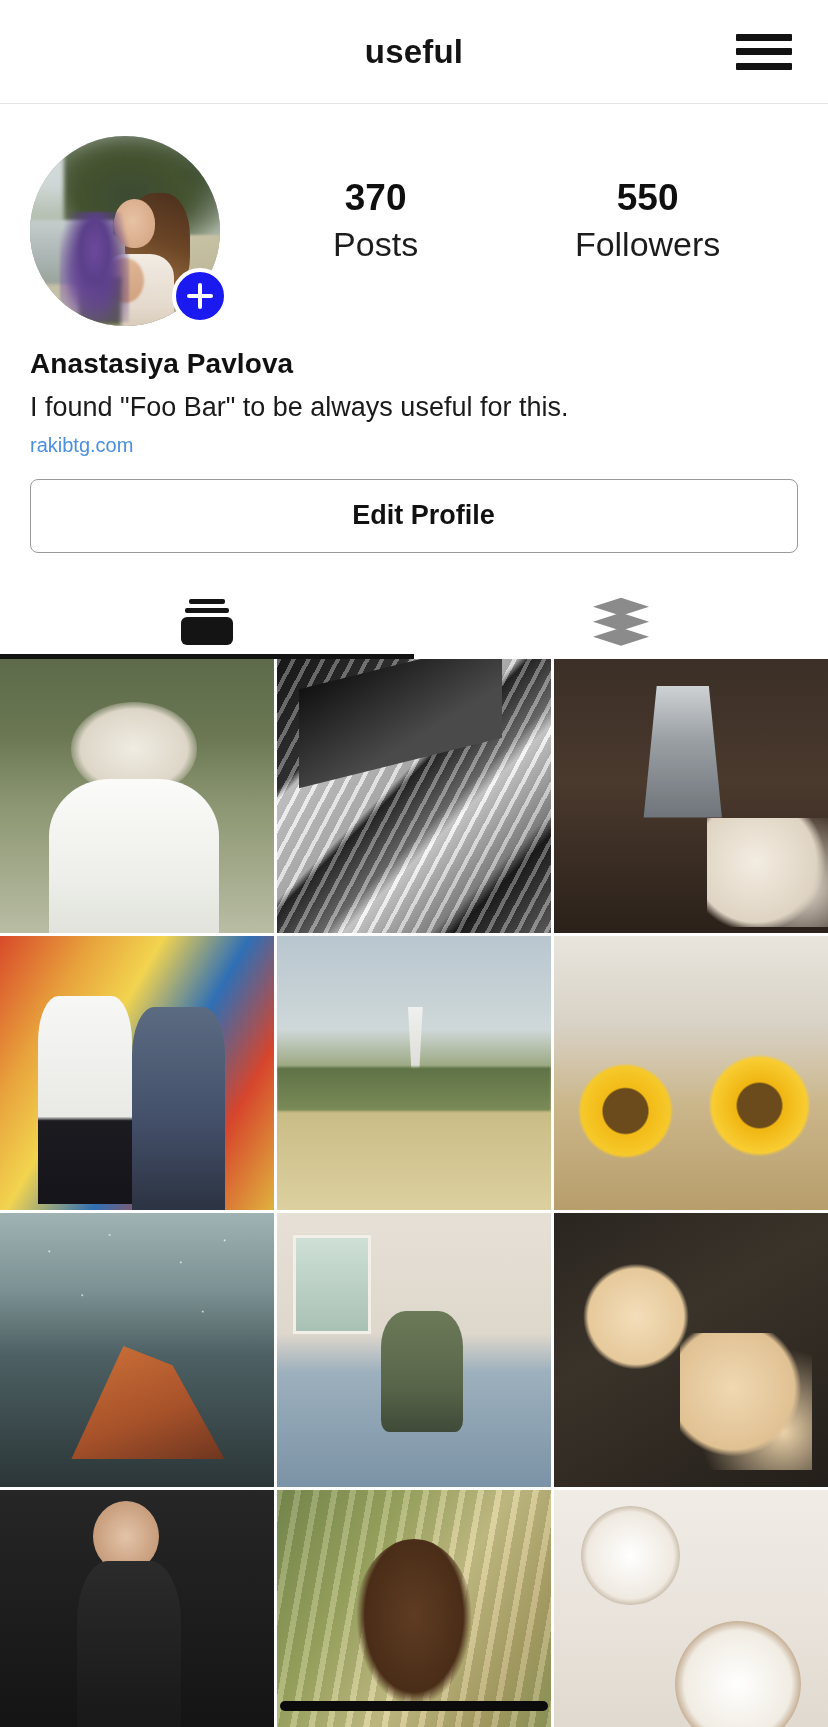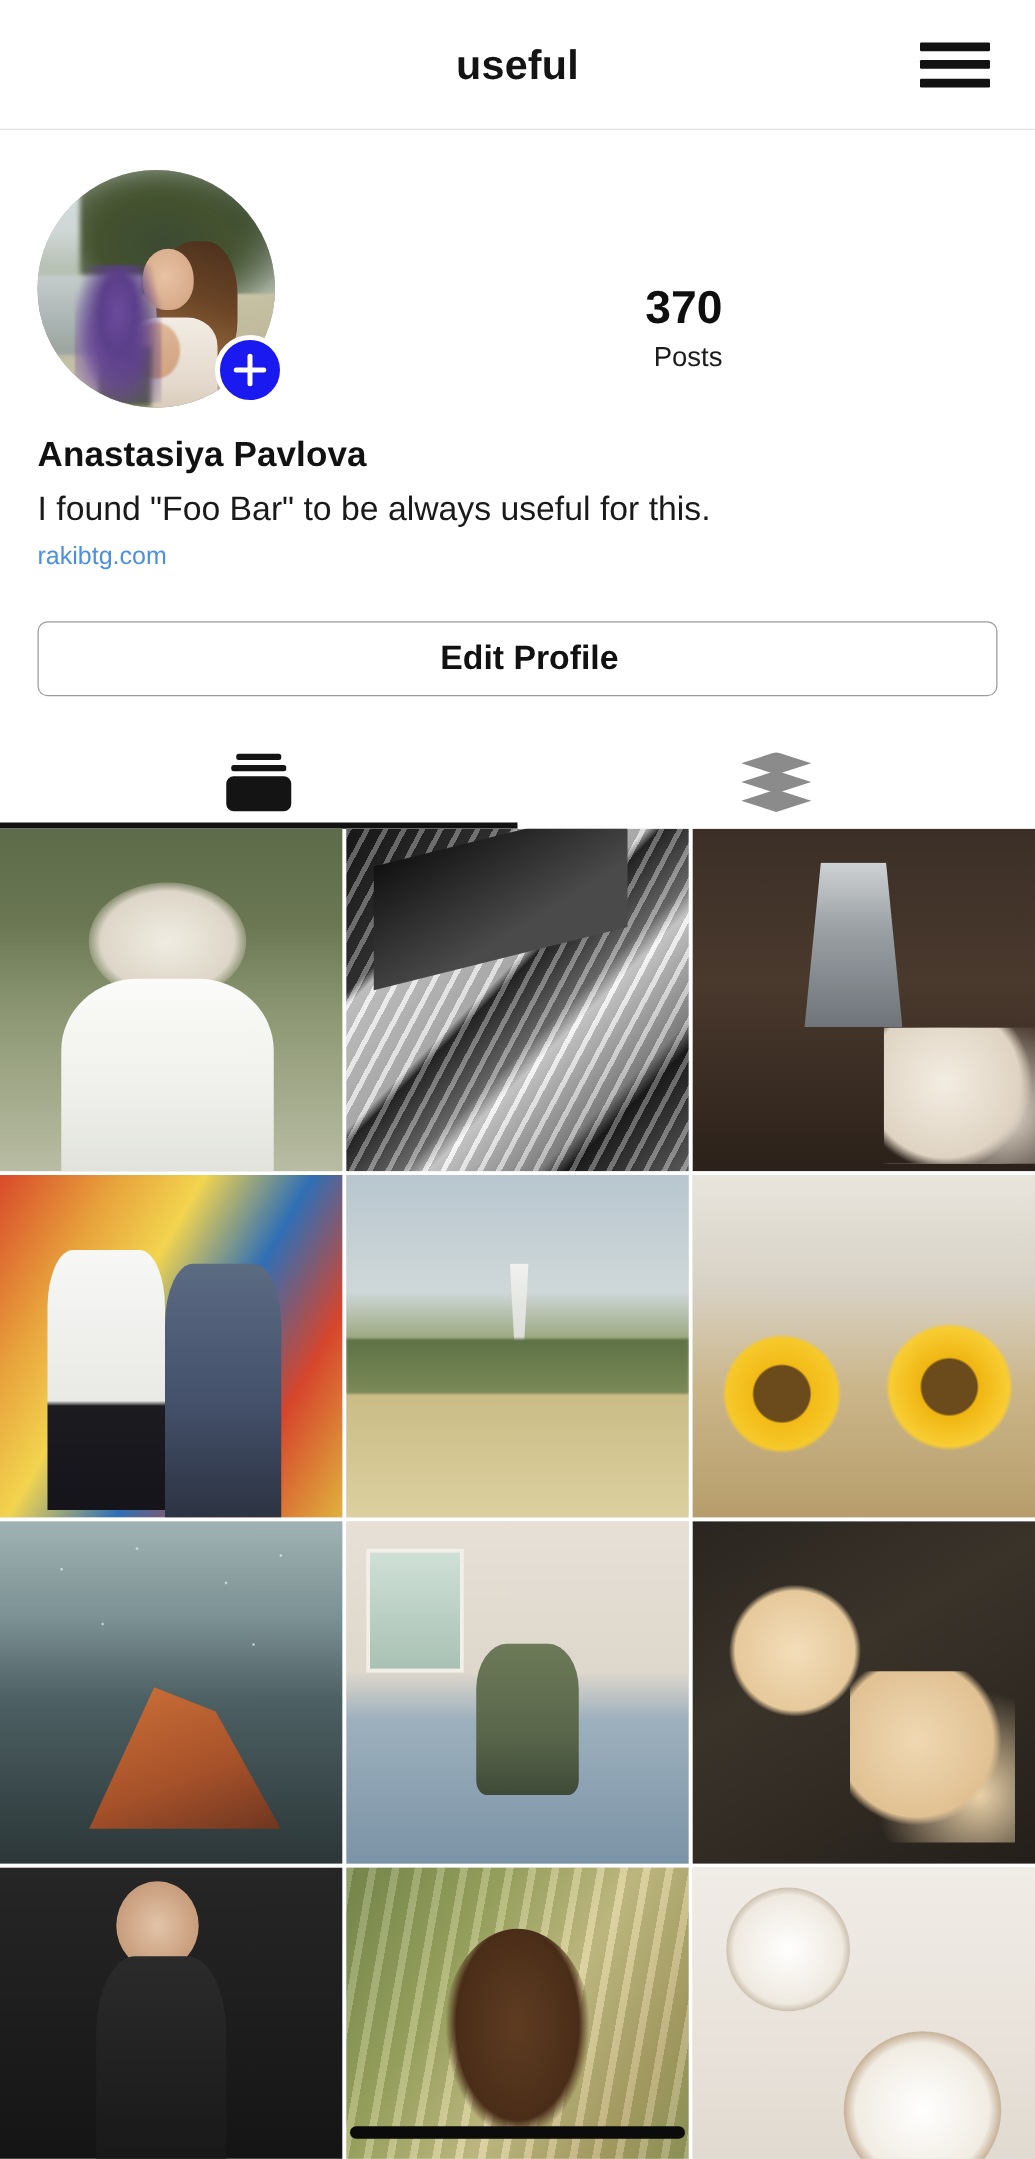--- a/index.html
+++ b/index.html
@@ -75,31 +75,31 @@
     display: flex; align-items: center; justify-content: center;
     cursor: pointer;
   }
   .plus-badge .v { position:absolute; width: 4px; height: 26px; background:#fff; border-radius:2px; }
   .plus-badge .h { position:absolute; width: 26px; height: 4px; background:#fff; border-radius:2px; }
 
   .stats {
     flex: 1; display: flex; align-items: flex-start; justify-content: space-around;
     padding: 42px 8px 0 26px;
   }
-  .stat { text-align: right; min-width: 120px; cursor: pointer; margin-top: 48px; }
+  .stat { text-align: center; min-width: 120px; cursor: pointer; }
   .stat-num { font-size: 37px; font-weight: bold; color:#0f0f0f; line-height: 1.06; }
-  .stat-label { font-size: 22px; color:#1c1c1c; margin-top: 8px; }
+  .stat-label { font-size: 34px; color:#1c1c1c; margin-top: 8px; }
 
   .bio { padding: 22px 30px 0 30px; }
   .bio-name { font-size: 28px; font-weight: bold; color:#111; margin-bottom: 10px; letter-spacing:.1px;}
   .bio-text { font-size: 27px; color:#1a1a1a; line-height: 1.32; }
   .bio-link { font-size: 20px; color:#4a8fe0; margin-top: 8px; display:inline-block; cursor:pointer; }
 
   .edit-btn {
-    margin: 40px 30px 0 30px; height: 60px;
+    margin: 22px 30px 0 30px; height: 74px;
     border: 1px solid #9a9a9a; border-radius: 8px; background:#fff;
     display:flex; align-items:center; justify-content:center; cursor:pointer;padding-left:19px;
   }
   .edit-btn-label { font-size: 27px; font-weight: bold; color:#111; }
 
   
   .tabs { display:flex; margin-top: 32px; height: 74px; position: relative; }
   .tab { flex:1; display:flex; align-items:center; justify-content:center; cursor:pointer; }
   .tab-underline {
     position:absolute; bottom:0; left:0; width:50%; height:5px; background:#121212;
@@ -247,20 +247,24 @@
         <span class="v"></span>
         <span class="h"></span>
       </div>
     </div>
 
     <div class="stats">
       <div class="stat">
         <div class="stat-num">370</div>
         <div class="stat-label">Posts</div>
       </div>
+      <div class="stat">
+        <div class="stat-num">550</div>
+        <div class="stat-label">Followers</div>
+      </div>
     </div>
   </div>
 
   <div class="bio">
     <div class="bio-name">Anastasiya Pavlova</div>
     <div class="bio-text">I found "Foo Bar" to be always useful for this.</div>
     <a class="bio-link">rakibtg.com</a>
   </div>
 
   <div class="edit-btn">

